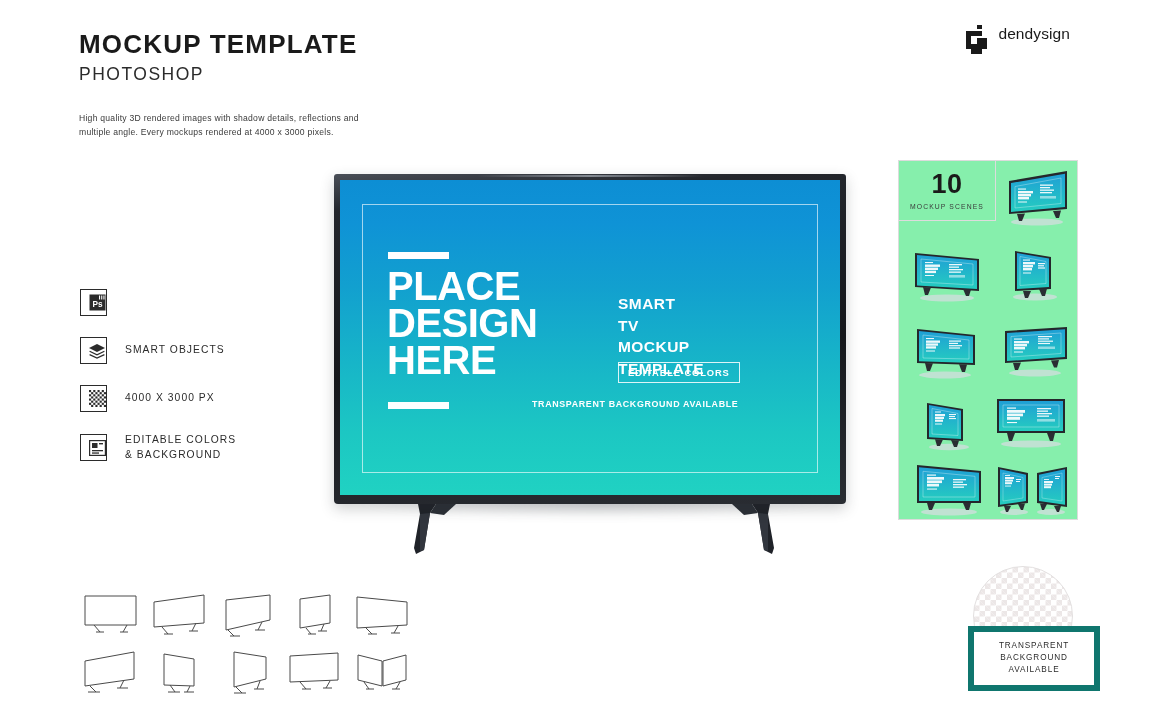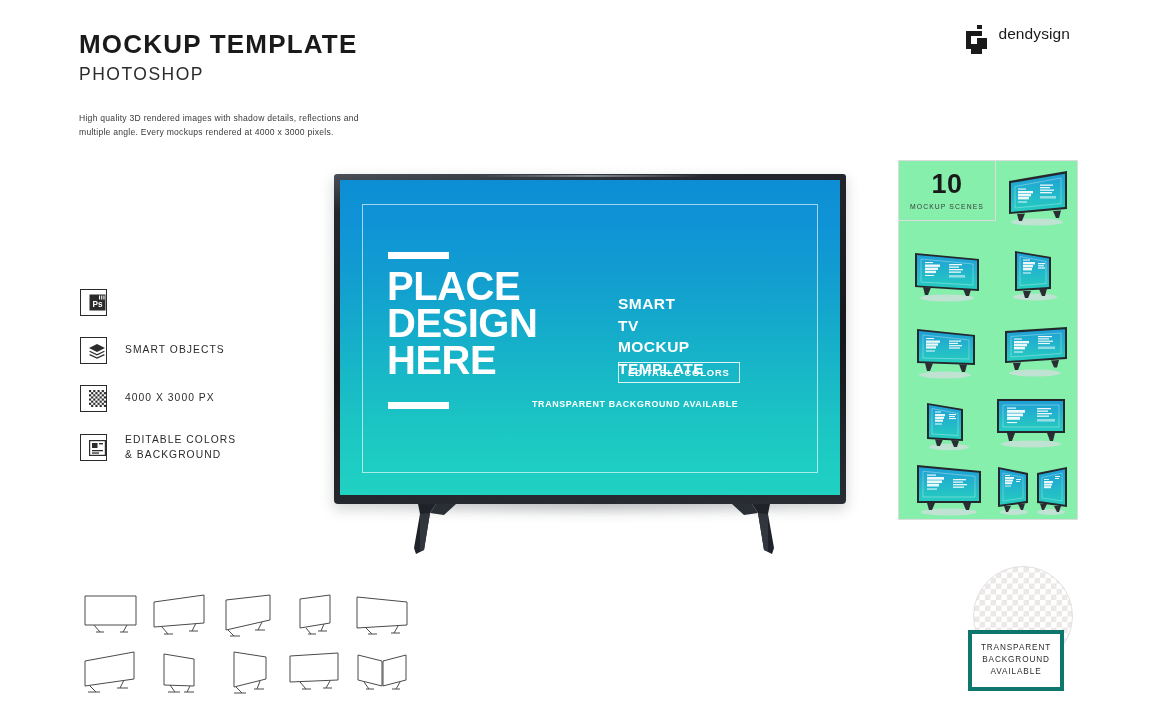--- a/index.html
+++ b/index.html
@@ -157,22 +157,22 @@
     border-radius:50%; overflow:hidden;
     border:1px solid #e3e0e0;
     background-color:#ffffff;
     background-image:
       linear-gradient(45deg,#ece7e7 25%,transparent 25%,transparent 75%,#ece7e7 75%),
       linear-gradient(45deg,#ece7e7 25%,transparent 25%,transparent 75%,#ece7e7 75%);
     background-size:11px 11px;
     background-position:0 0, 5.5px 5.5px;
   }
   #tb-label {
-    position:absolute; left:0; bottom:0; width:96px;
-    background:#ffffff; border:4px solid #0f766e;
+    position:absolute; left:0; bottom:0; width:132px;
+    background:#ffffff; border:6px solid #0f766e;
     padding:8px 4px 9px 4px; text-align:center;
     font-size:8.2px; letter-spacing:.9px; line-height:1.45;
     color:#2b2b2b; white-space:pre-line;
   }
 </style>
 </head>
 <body>
 
 <div id="header">
   <div class="t-line2">MOCKUP TEMPLATE</div>

